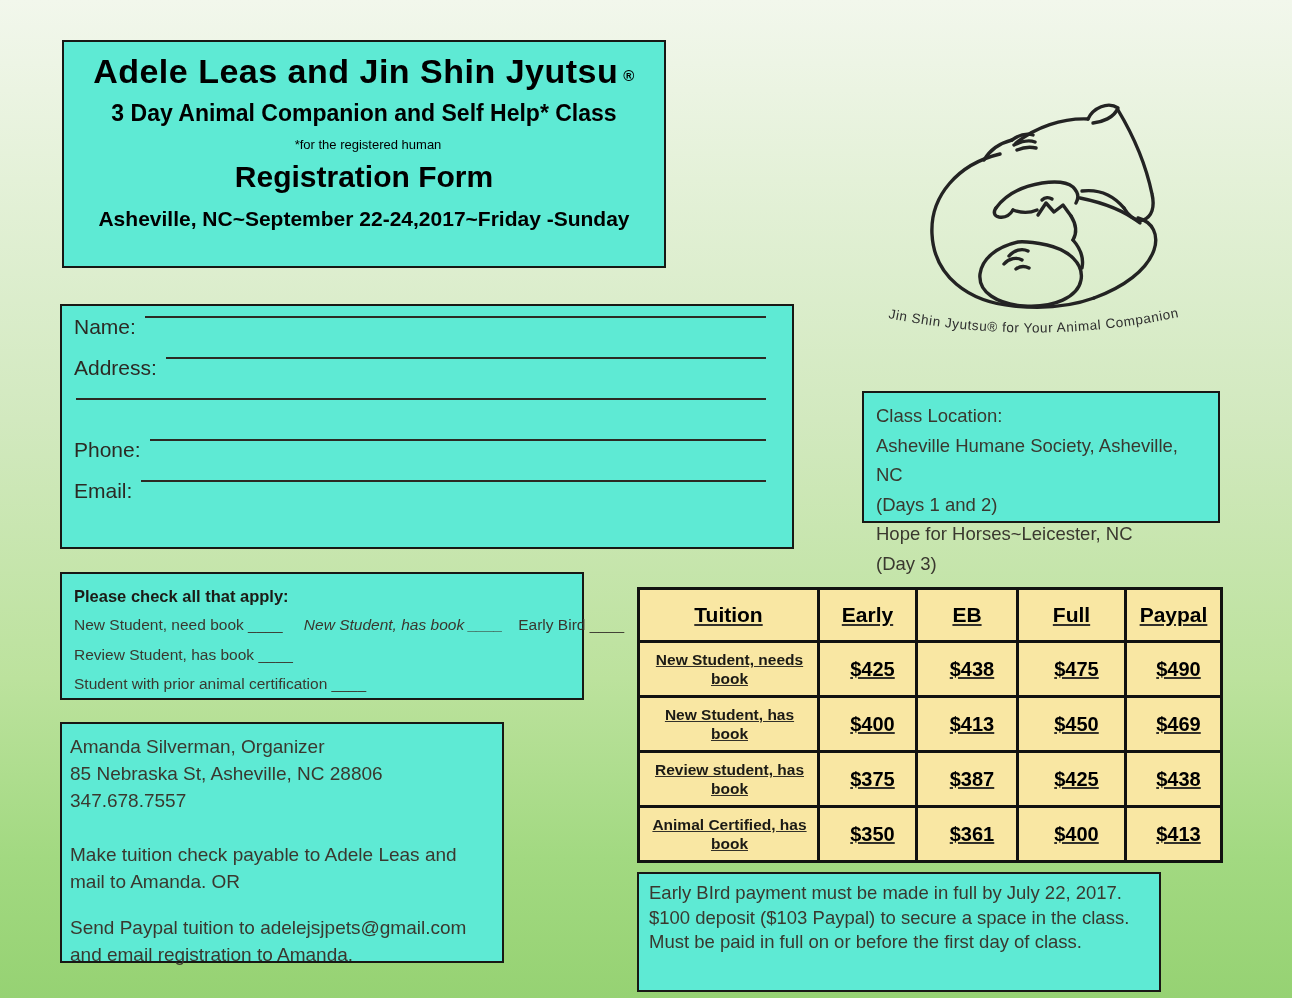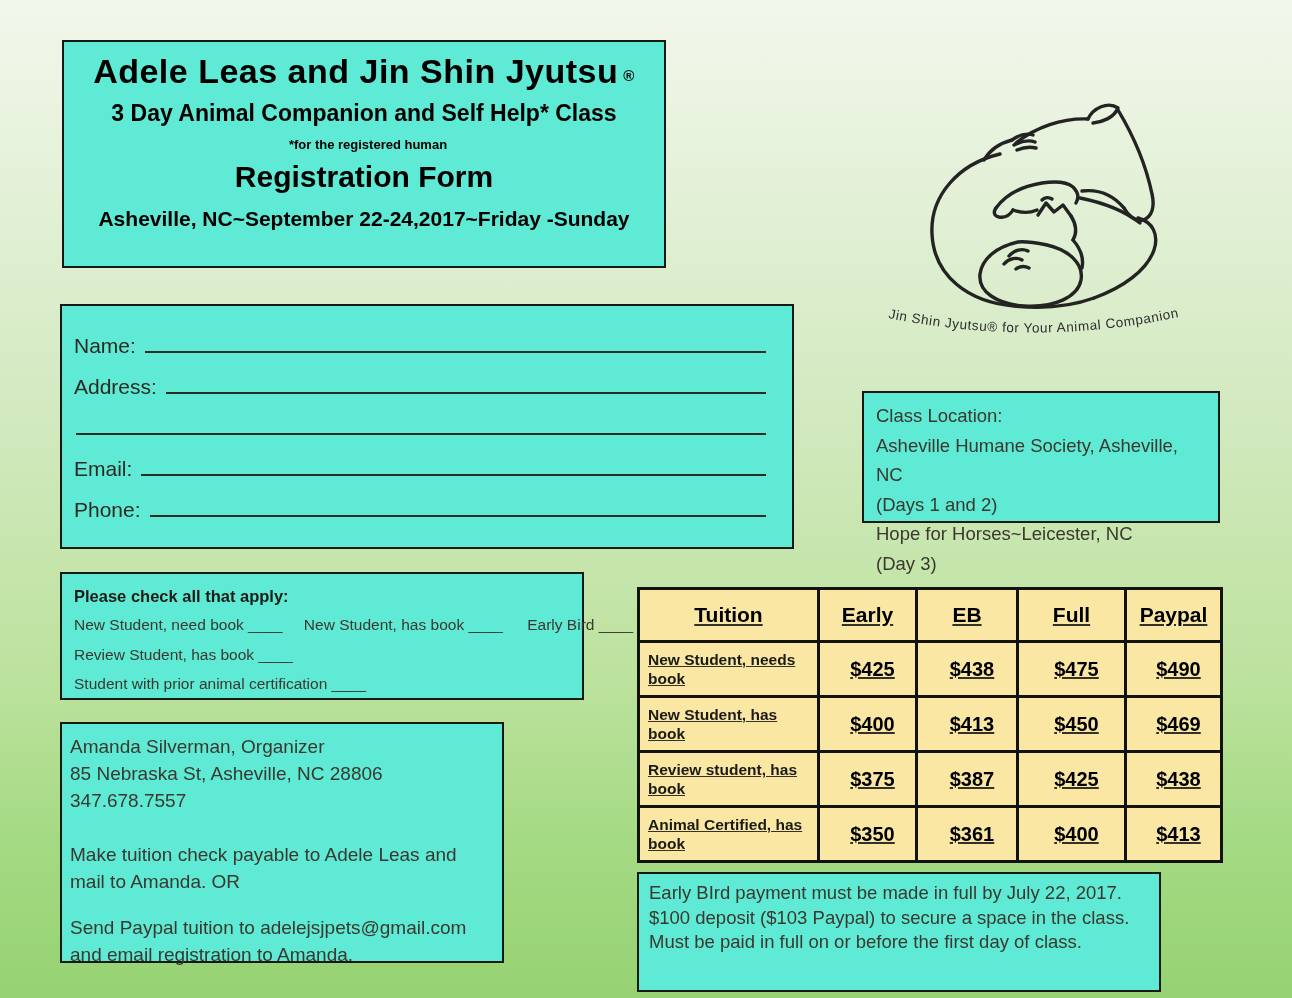--- a/index.html
+++ b/index.html
@@ -10,46 +10,46 @@
     color:#33312a;
   }
   .box{
     position:absolute;background:#5eead4;border:2px solid #181815;box-sizing:border-box;
   }
   
   .header-box{left:62px;top:40px;width:604px;height:228px;text-align:center;color:#000;}
   .hb-title{font-size:34px;font-weight:bold;margin-top:10px;letter-spacing:.5px;white-space:nowrap;}
   .hb-rmark{font-size:15px;font-weight:bold;margin-left:5px;vertical-align:2px;}
   .hb-subtitle{font-size:23px;font-weight:bold;margin-top:9px;}
-  .hb-note{font-size:13px;font-weight:bold;margin-top:10px;padding-left:8px;}
+  .hb-note{font-size:13px;font-weight:normal;margin-top:10px;padding-left:8px;}
   .hb-formtitle{font-size:30px;font-weight:bold;margin-top:8px;}
   .hb-event{font-size:21px;font-weight:bold;margin-top:13px;}
   
   .logo{position:absolute;left:866px;top:96px;width:386px;height:258px;}
   
   .contact-box{left:60px;top:304px;width:734px;height:245px;padding:10px 26px 0 12px;}
-  .frow{display:flex;align-items:flex-end;height:41px;}
+  .frow{display:flex;align-items:flex-start;height:41px;}
   .flabel{font-size:21px;color:#2c2a24;line-height:1.05;white-space:nowrap;}
   .fline{flex:1;margin-left:9px;border-bottom:2px solid #2c2a24;margin-bottom:4px;}
   
   .class-box{left:862px;top:391px;width:358px;height:132px;padding:8px 12px;}
   .cl-line{font-size:18.5px;line-height:29.5px;color:#3a382f;}
   
   .check-box{left:60px;top:572px;width:524px;height:128px;padding:8px 12px;}
   .ck-title{font-size:16.5px;font-weight:bold;color:#1c1b16;line-height:28px;}
   .ck-row{font-size:15.5px;color:#3a382f;line-height:29.5px;white-space:nowrap;}
   .ck-row .ck-item{display:inline-block;}
   .ck-gap-lg{margin-right:17px;}
-  .ck-gap-sm{margin-right:20px;}
+  .ck-gap-sm{margin-right:11px;font-style:italic;}
   
   .tuition-table{position:absolute;left:637px;top:587px;border-collapse:collapse;background:#f9e7a3;table-layout:fixed;text-decoration:underline;}
   .tuition-table th,.tuition-table td{border:3px solid #121210;box-sizing:border-box;}
   .tuition-table th{height:53px;font-size:21px;font-weight:bold;color:#000;text-align:center;}
   .tuition-table td{height:55px;padding-left:11px;}
-  td.rowlabel{font-size:15.5px;font-weight:bold;color:#1b1a15;text-align:left;padding:2px 6px 2px 8px;line-height:19px;}
+  td.rowlabel{font-size:15.5px;font-weight:bold;color:#1b1a15;text-align:center;padding:2px 6px 2px 8px;line-height:19px;}
   td.price{font-size:20px;font-weight:bold;color:#000;text-align:center;}
   
   .org-box{left:60px;top:722px;width:444px;height:241px;padding:9px 6px 0 8px;}
   .org-line{font-size:19px;line-height:27px;color:#3a382f;}
   .org-spacer{height:27px;}
   .org-para{font-size:19px;line-height:27px;color:#3a382f;margin-top:0;}
   .org-para + .org-para{margin-top:5px;}
   
   .eb-box{left:637px;top:872px;width:524px;height:120px;padding:7px 10px;}
   .eb-line{font-size:18.5px;line-height:24.5px;color:#3a382f;white-space:nowrap;}
@@ -119,25 +119,25 @@
   </div>
   <div class="frow">
     <span class="flabel">Address:</span>
     <span class="fline"></span>
   </div>
   <div class="frow">
     <span class="flabel"></span>
     <span class="fline" style="margin-left:2px;"></span>
   </div>
   <div class="frow">
+    <span class="flabel">Phone:</span>
+    <span class="fline"></span>
+  </div>
+  <div class="frow">
     <span class="flabel">Email:</span>
-    <span class="fline"></span>
-  </div>
-  <div class="frow">
-    <span class="flabel">Phone:</span>
     <span class="fline"></span>
   </div>
 </section>
 
 <section class="box class-box">
   <div class="cl-line">Class Location:</div>
   <div class="cl-line">Asheville Humane Society, Asheville, NC</div>
   <div class="cl-line">(Days 1 and 2)</div>
   <div class="cl-line">Hope for Horses~Leicester, NC</div>
   <div class="cl-line">(Day 3)</div>

